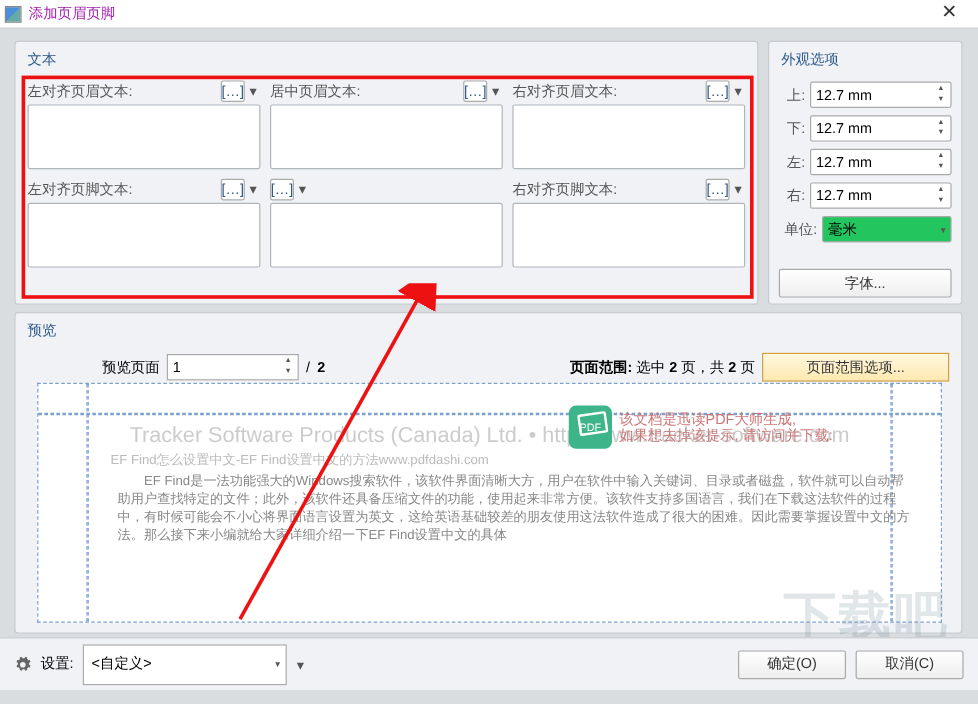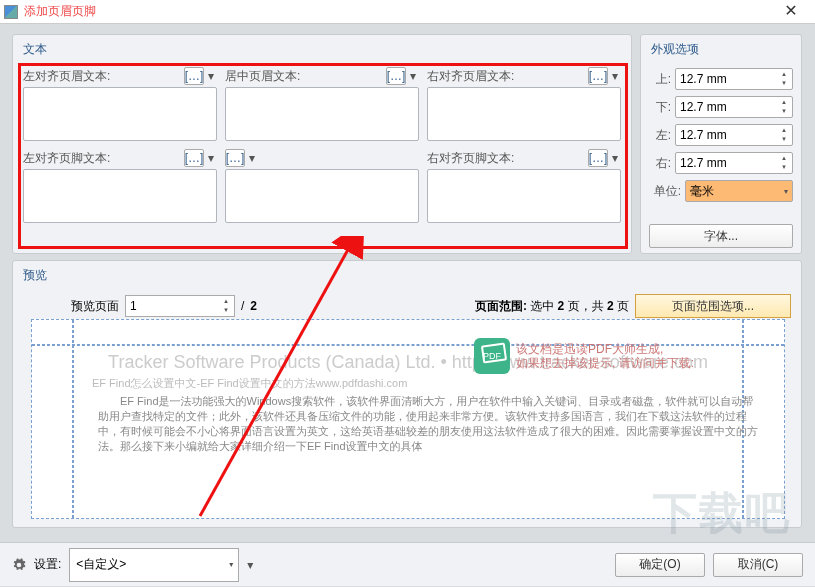--- a/index.html
+++ b/index.html
@@ -1,58 +1,58 @@
 <!DOCTYPE html>
 <html><head>
 <meta charset="utf-8">
 <style>
 *{box-sizing:border-box;margin:0;padding:0;font-family:"Microsoft YaHei",Arial,sans-serif;font-size:12px}
 body{background:#d9dde0;width:815px;height:587px;overflow:hidden;position:relative}
 .titlebar{height:24px;background:#fff;border-bottom:1px solid #ccc;display:flex;align-items:center;padding:0 4px;position:relative}
 .titlebar .ico{width:14px;height:14px;background:linear-gradient(135deg,#4a90d9 0,#4a90d9 50%,#6aa 50%);border:1px solid #888;margin-right:6px}
-.titlebar .txt{flex:1;color:#ef4444}
+.titlebar .txt{flex:1;color:#a21caf}
 .titlebar .close{width:40px;height:22px;text-align:center;line-height:20px;font-size:16px;color:#333}
 .panel{position:absolute;background:#f0f2f5;border:1px solid #c8ccd0;border-radius:3px}
 .panel>.hd{color:#2e5a8a;padding:6px 10px 4px;font-size:12px}
 .text-panel{left:12px;top:34px;width:620px;height:220px}
 .redbox{position:absolute;left:5px;top:28px;width:610px;height:186px;border:3px solid #e11;pointer-events:none}
 .text-grid{position:absolute;left:10px;top:32px;right:10px}
 .row{display:flex;gap:8px;margin-bottom:8px}
 .cell{flex:1}
 .lblrow{display:flex;align-items:center;margin-bottom:2px}
 .lblrow .lbl{flex:1;color:#555}
 .macro{width:20px;height:18px;border:1px solid #aaa;border-radius:2px;background:#fff;display:flex;align-items:center;justify-content:center;color:#2e5a8a;font-size:10px;margin-right:1px}
 .dd{width:12px;text-align:center;color:#555}
 .textarea{width:100%;height:54px;border:1px solid #b0b6bc;border-radius:2px;background:#fff}
 .appear-panel{left:640px;top:34px;width:162px;height:220px}
 .appear-body{padding:6px 8px}
 .marginrow{display:flex;align-items:center;margin-bottom:6px}
 .marginrow .ml{width:22px;text-align:right;color:#555;margin-right:4px}
 .spin{flex:1;height:22px;border:1px solid #aaa;border-radius:2px;background:#fff;display:flex;align-items:center;padding:0 4px;position:relative}
 .spin .arr{position:absolute;right:2px;top:1px;bottom:1px;width:12px;display:flex;flex-direction:column}
 .spin .arr span{flex:1;font-size:7px;line-height:8px;text-align:center;color:#555}
-.sel{flex:1;height:22px;border:1px solid #aaa;border-radius:2px;background:#fdba74;display:flex;align-items:center;padding:0 4px;position:relative}
+.sel{flex:1;height:22px;border:1px solid #aaa;border-radius:2px;background:#22c55e;display:flex;align-items:center;padding:0 4px;position:relative}
 .sel .car{position:absolute;right:4px;font-size:8px;color:#555}
 .btn{height:24px;border:1px solid #aaa;border-radius:2px;background:linear-gradient(#fff,#eee);display:flex;align-items:center;justify-content:center;padding:0 10px;color:#333}
 .preview-panel{left:12px;top:260px;width:790px;height:268px}
 .prevbar{display:flex;align-items:center;padding:6px 10px;gap:6px}
 .prevbar .sp{flex:1}
 .pagespin{width:110px;height:22px;border:1px solid #aaa;background:#fff;display:flex;align-items:center;padding:0 4px;position:relative}
 .pagespin .arr{position:absolute;right:2px;top:1px;bottom:1px;width:12px;display:flex;flex-direction:column}
 .pagespin .arr span{flex:1;font-size:7px;line-height:8px;text-align:center;color:#555}
 .rangebtn{width:156px;height:24px;border:1px solid #d4a040;background:linear-gradient(#fff7e0,#ffe9b0);display:flex;align-items:center;justify-content:center;color:#333}
 .doc{position:absolute;left:18px;top:58px;width:754px;height:200px;background:#fff;border:1px dashed #7aa0d0;overflow:hidden}
 .docline{position:absolute;border:1px dashed #7aa0d0}
 .wm{position:absolute;left:0;top:32px;width:100%;text-align:center;color:#ccc;font-size:18px}
 .doccontent{position:absolute;left:66px;top:60px;right:20px;color:#888;font-size:11px;line-height:15px}
 .pdfstamp{position:absolute;right:90px;top:18px;display:flex;align-items:center;gap:6px}
 .pdfico{width:36px;height:36px;background:#3db489;border-radius:6px;display:flex;align-items:center;justify-content:center;color:#fff;font-size:9px;position:relative}
 .pdfico:before{content:"";position:absolute;top:6px;left:8px;width:20px;height:14px;border:2px solid #fff;border-radius:2px;transform:rotate(-8deg)}
 .pdftxt{color:#c77;font-size:11px;line-height:14px}
-.bottombar{position:absolute;left:0;bottom:1px;width:815px;height:44px;background:#f0f2f5;border-top:1px solid #c8ccd0;display:flex;align-items:center;padding:0 12px;gap:8px}
+.bottombar{position:absolute;left:0;bottom:12px;width:815px;height:44px;background:#f0f2f5;border-top:1px solid #c8ccd0;display:flex;align-items:center;padding:0 12px;gap:8px}
 .gear{width:14px;height:14px;color:#555}
 .setsel{width:170px;height:24px;border:1px solid #aaa;background:#fff;display:flex;align-items:center;padding:16px 6px;position:relative}
 .setsel .car{position:absolute;right:5px;font-size:8px;color:#555}
 .bottombar .sp{flex:1}
 .arrow-svg{position:absolute;left:160px;top:236px;pointer-events:none}
 .dlwm{position:absolute;right:24px;bottom:44px;font-size:44px;color:rgba(120,140,155,.22);font-weight:bold;letter-spacing:2px}
 </style>
 </head>
 <body>
 
@@ -184,21 +184,21 @@
       </div>
     <div class="btn" style="width:100%;margin-top:22px">
         <span>字体...</span>
       </div>
   </div>
 </div>
 
 <div class="panel preview-panel">
   <div class="hd">预览</div>
   <div class="prevbar">
-    <span style="margin-left:48px">预览页面</span>
+    <span style="margin-left:62px">预览页面</span>
     <div class="pagespin">
         <span>1</span>
         <div class="arr">
           <span>▴</span>
           <span>▾</span>
         </div>
       </div>
     <span>/</span>
     <span><b>2</b></span>
     <div class="sp"></div>

